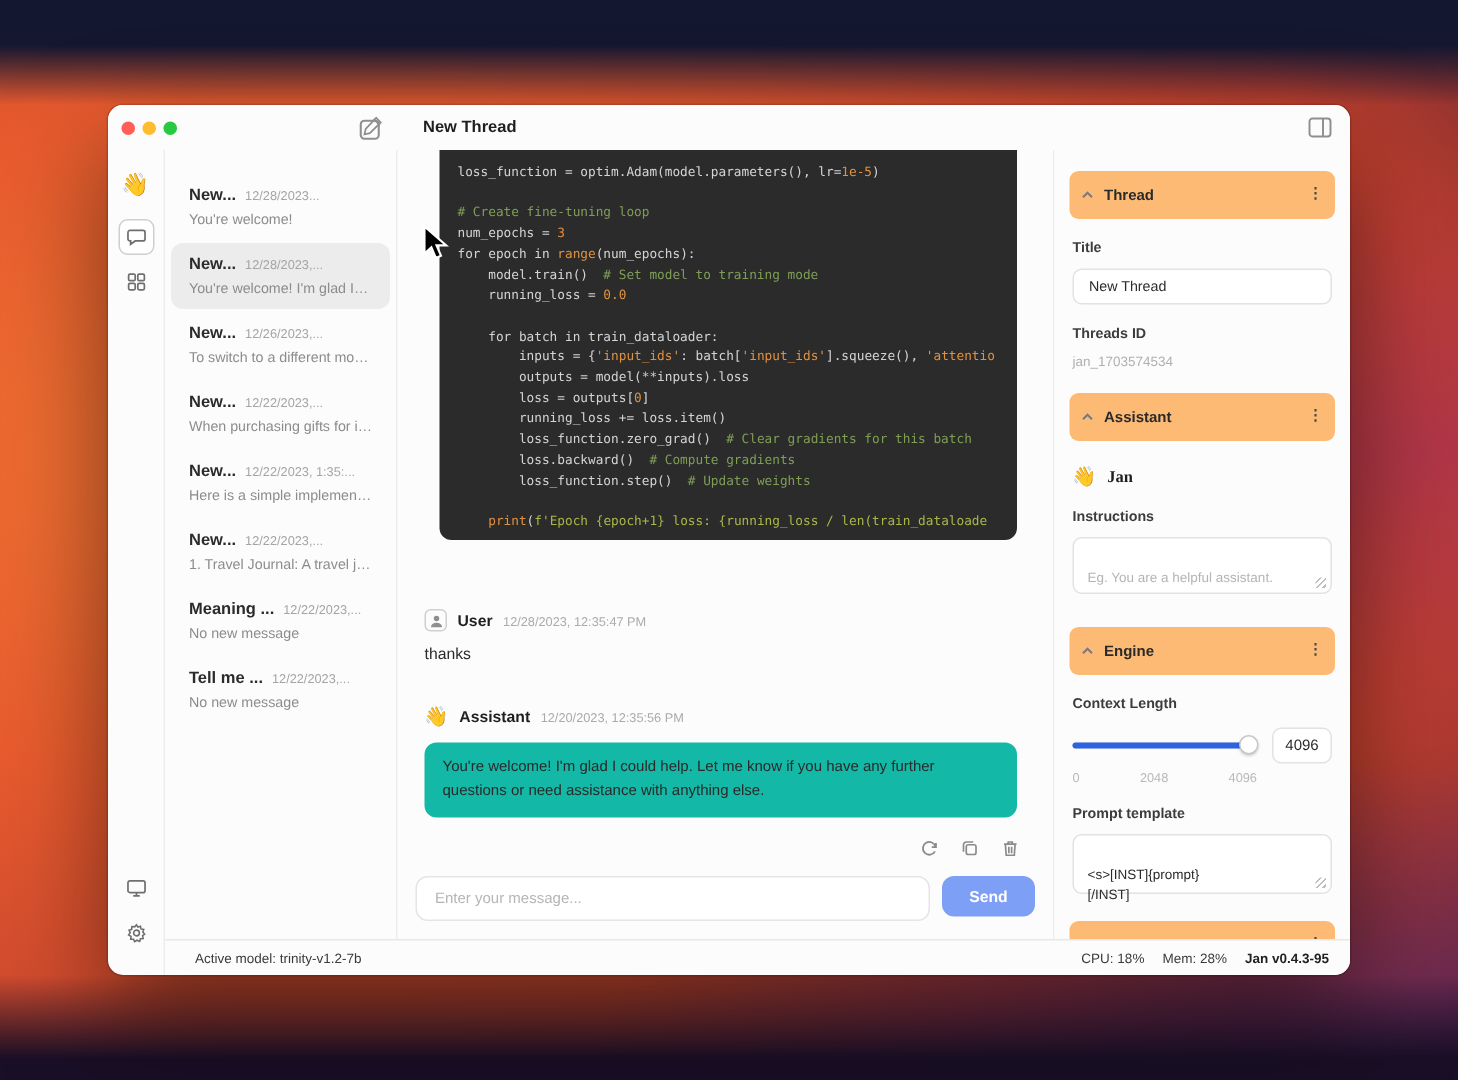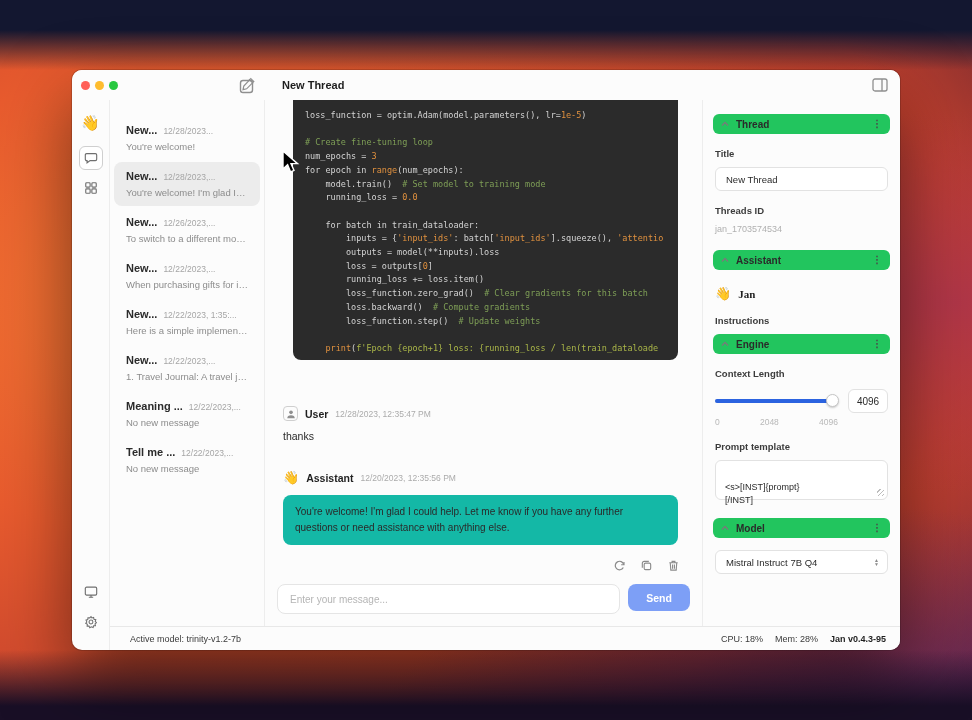--- a/index.html
+++ b/index.html
@@ -70,21 +70,21 @@
   .asst-bubble { margin:10px 0 0 6px; background:#14b8a6; border-radius:8px; padding:9px 12px; font-size:10px; line-height:16px; color:#2a2a2a; max-width:395px; }
   .msg-actions { display:flex; justify-content:flex-end; gap:14px; margin:14px 10px 0 0; color:#8a8a8a; }
   .msg-actions .act { width:13px; height:13px; }
   .input-row { display:flex; gap:8px; margin-top:12px; align-items:stretch; }
   .chat-input { flex:1; border:1px solid #e5e5e5; border-radius:8px; height:27px; padding:14px 12px; font-size:10px; color:#2a2a2a; outline:none; background:#fff; font-family:"Liberation Sans", sans-serif; }
   .chat-input::placeholder { color:#b5b5b5; }
   .send-btn { width:62px; height:27px; border:none; border-radius:8px; background:#7d9ff6; color:#fff; font-size:10.5px; font-weight:bold; font-family:"Liberation Sans", sans-serif; }
 
   
   .panel { width:197px; flex:0 0 197px; padding:14px 10px 0; overflow:hidden; background:#fcfcfc; }
-  .sec-head { height:20px; background:#22c55e; border-radius:6px; display:flex; align-items:center; padding:0 8px; gap:7px; }
+  .sec-head { height:32px; background:#fdba74; border-radius:6px; display:flex; align-items:center; padding:0 8px; gap:7px; }
   .sec-chev { width:8px; height:8px; color:#7a7a7a; }
   .sec-title { font-size:10px; font-weight:bold; color:#2a2a2a; flex:1; }
   .kebab { color:#4a4a4a; font-size:10px; font-weight:bold; letter-spacing:0; line-height:1; }
   .f-label { font-size:9.5px; font-weight:bold; color:#3c3c3c; margin:14px 2px 0; }
   .f-input { margin:8px 2px 0; height:24px; border:1px solid #e2e2e2; border-radius:6px; background:#fff; display:flex; align-items:center; padding:0 10px; font-size:9.5px; color:#2a2a2a; }
   .f-muted { margin:8px 2px 0; font-size:9px; color:#b0b0b0; }
   .jan-row { display:flex; align-items:center; gap:7px; margin:16px 2px 0; }
   .jan-row .nm { font-size:11px; font-weight:bold; color:#1f1f1f;font-family:Liberation Serif, serif; }
   .textarea { position:relative; margin:8px 2px 0; border:1px solid #e2e2e2; border-radius:6px; background:#fff; padding:7px 9px; font-size:9px; color:#2a2a2a; line-height:13px; white-space:pre-line; }
   .textarea.ph { color:#b5b5b5; }
@@ -301,22 +301,26 @@
                 <path d="M1 5.5 L4 2.5 L7 5.5"></path>
               </svg>
             <span class="sec-title">Assistant</span>
             <span class="kebab">⋮</span>
           </div>
           <div class="jan-row">
             <span style="font-size:13px;">👋</span>
             <span class="nm">Jan</span>
           </div>
           <div class="f-label">Instructions</div>
-
-          <div class="sec-head" style="margin-top:8px;">
+          <div class="textarea ph" style="height:38px;">
+            <span>Eg. You are a helpful assistant.</span>
+            <span class="resize-h"></span>
+          </div>
+
+          <div class="sec-head" style="margin-top:22px;">
             <svg class="sec-chev" viewBox="0 0 8 8" fill="none" stroke="currentColor" stroke-width="1.4">
                 <path d="M1 5.5 L4 2.5 L7 5.5"></path>
               </svg>
             <span class="sec-title">Engine</span>
             <span class="kebab">⋮</span>
           </div>
           <div class="f-label">Context Length</div>
           <div class="slider-row">
             <div class="slider">
               <div class="fill"></div>

